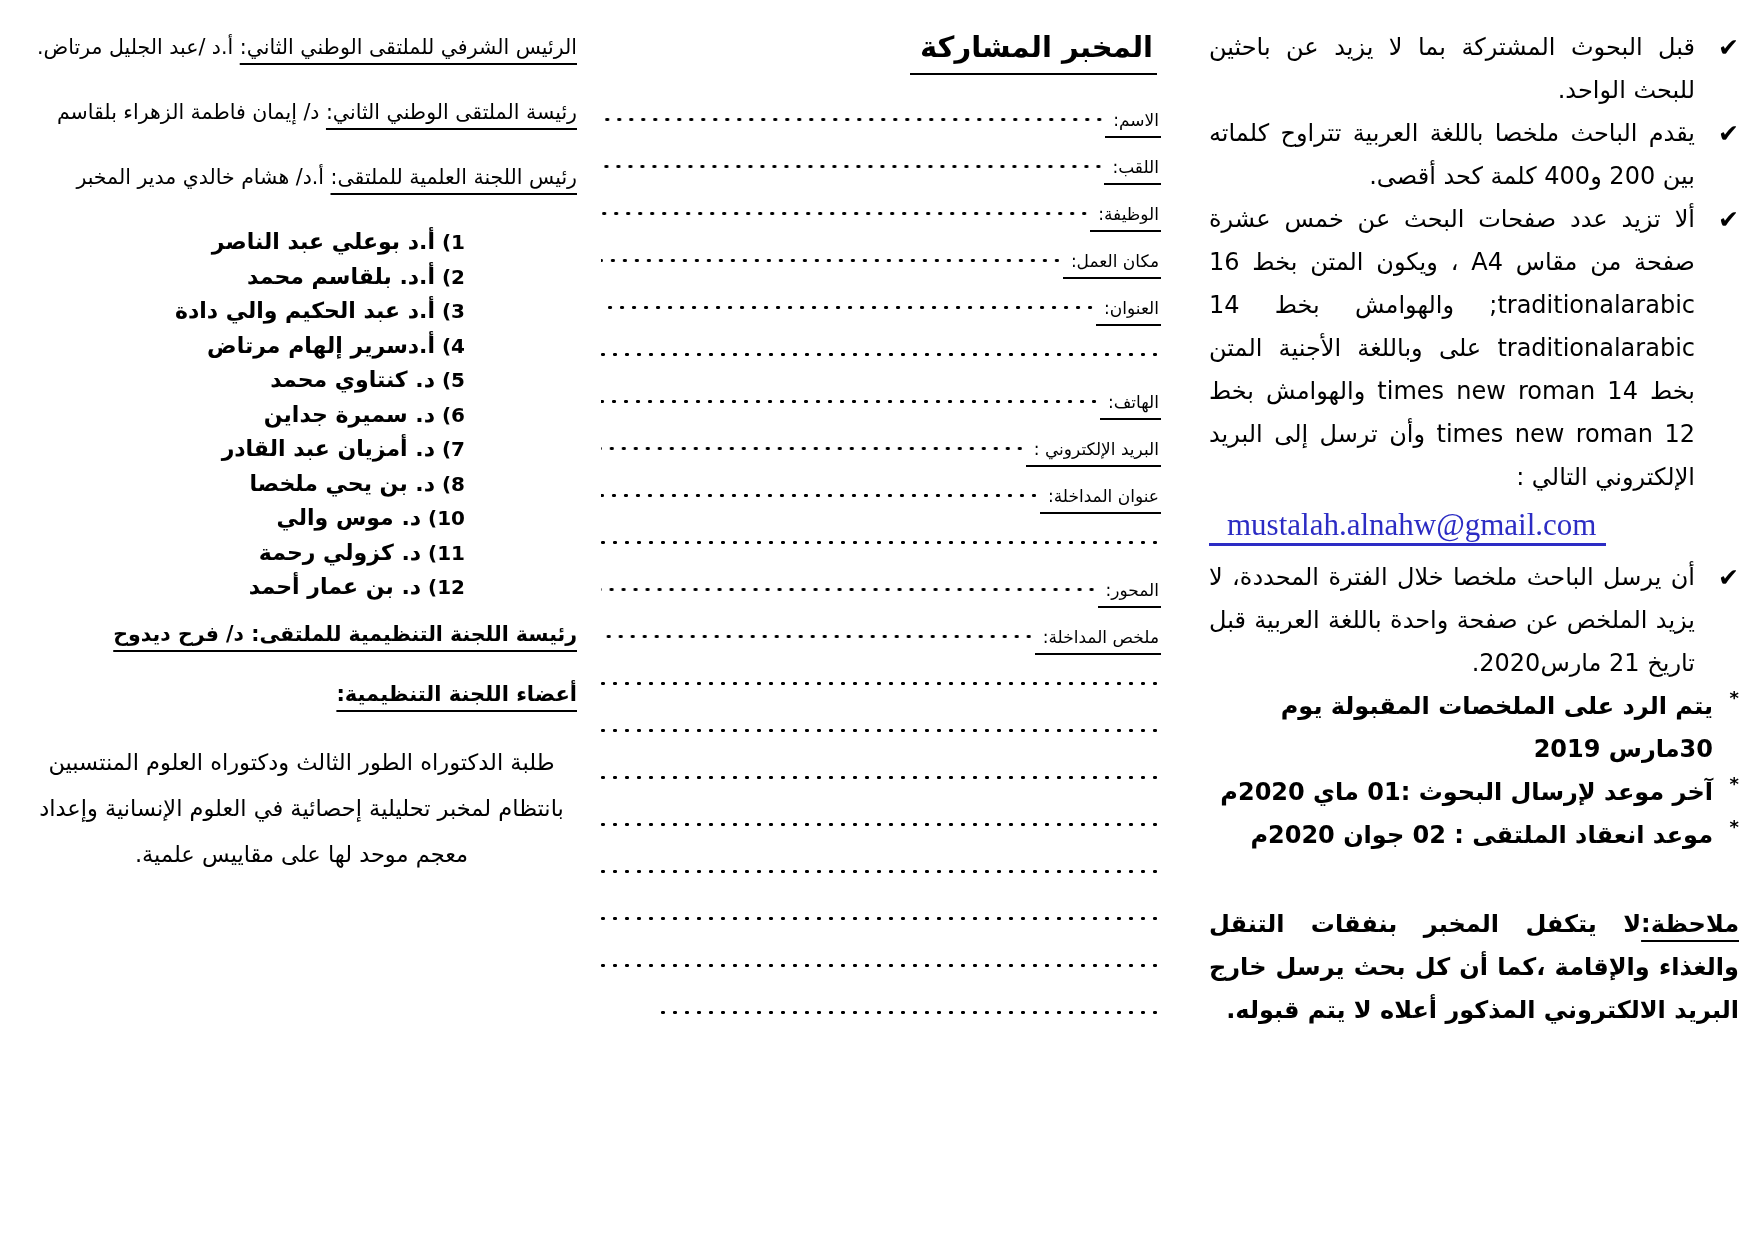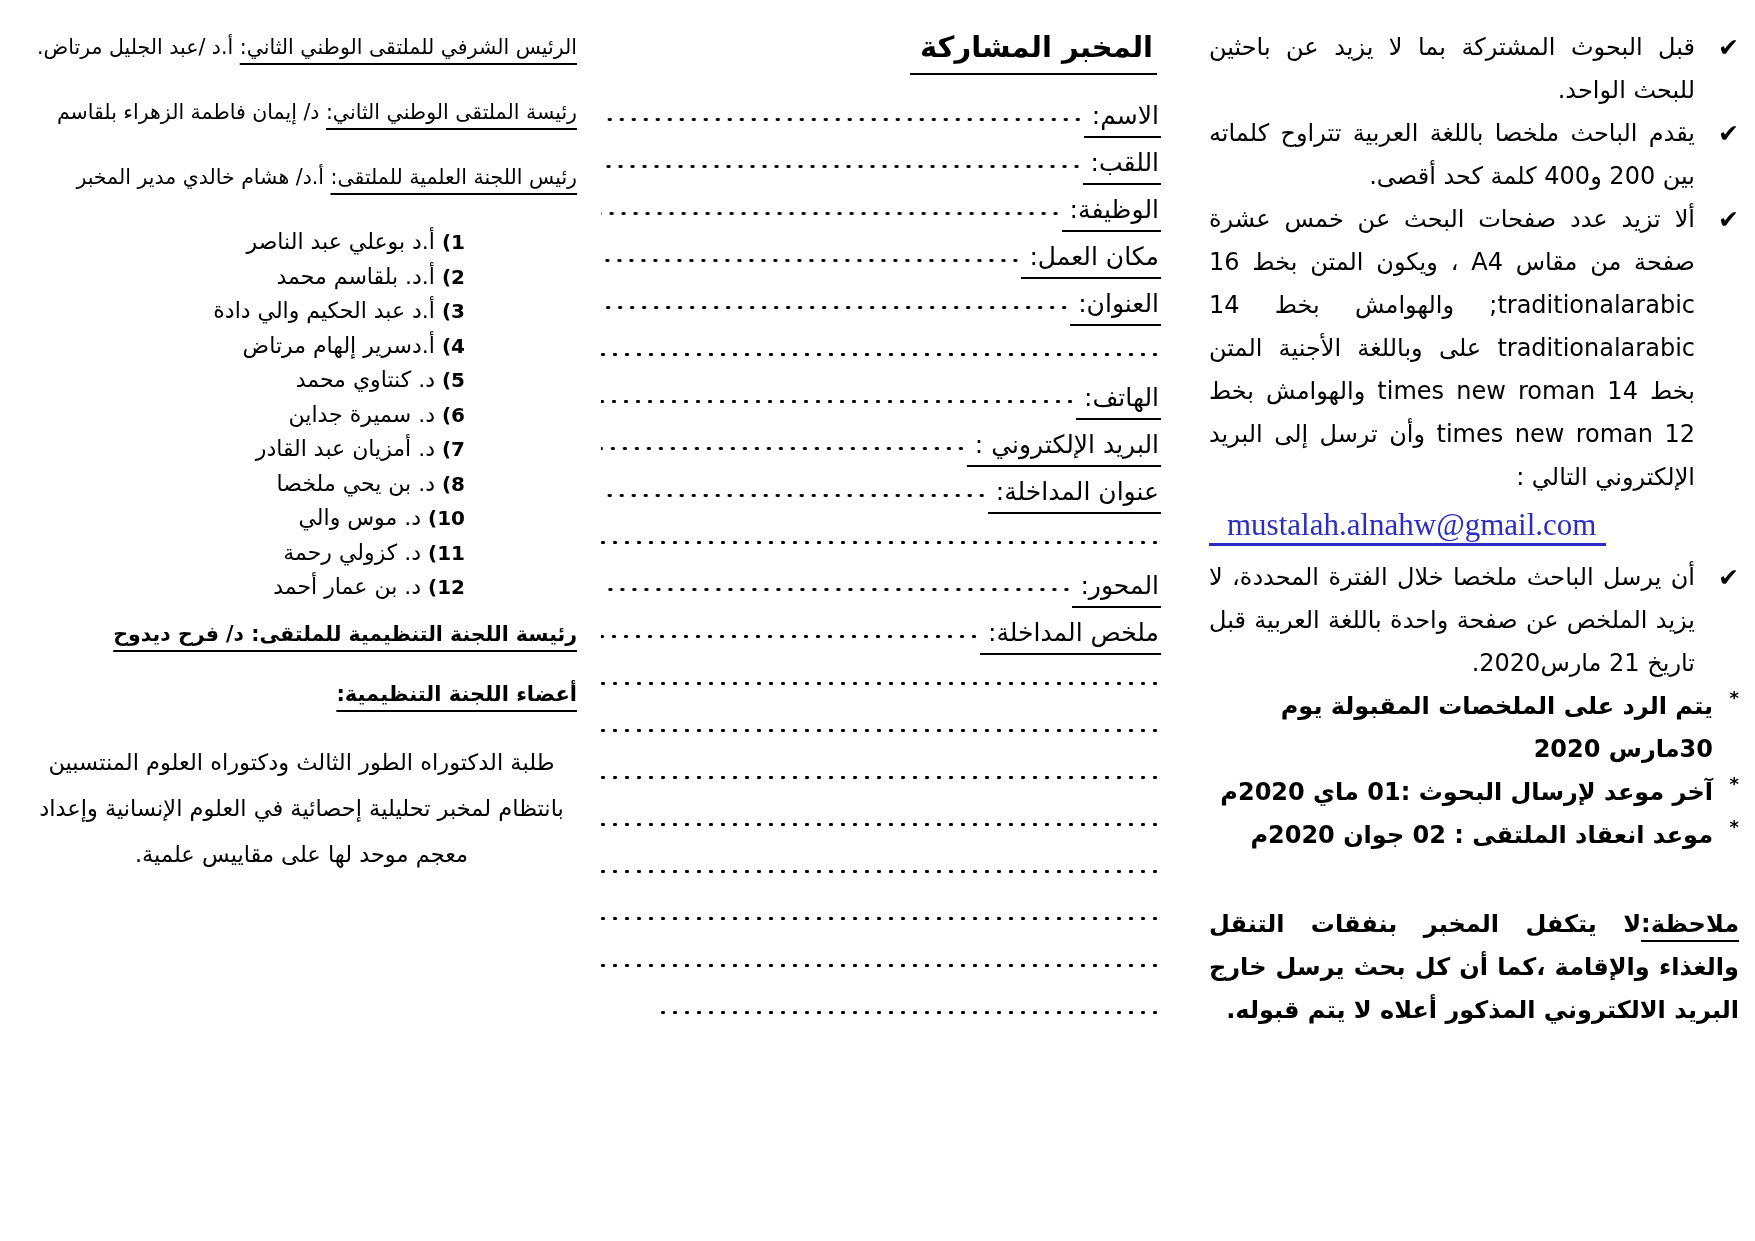--- a/index.html
+++ b/index.html
@@ -27,34 +27,34 @@
   .g-note{margin-top:46px;font-weight:bold;font-size:24px;line-height:43px;text-align:justify;}
   .note-label{text-decoration:underline;text-underline-offset:8px;text-decoration-thickness:2px;}
 
   
   .col-form{width:578px;padding:30px 6px 0 12px;}
   .form-title{font-size:29px;font-weight:bold;text-align:right;margin:0 4px 16px 0;}
   .form-title .u-title{display:inline-block;border-bottom:2.5px solid #000;padding:0 4px 9px 10px;}
   .f-row{display:flex;align-items:flex-end;height:47px;}
   .f-row.indent{margin-left:52px;}
   .f-label{
-    font-size:25px;line-height:1.25;white-space:nowrap;
+    font-size:17px;line-height:1.25;white-space:nowrap;
     border-bottom:2px solid #000;padding:0 2px 5px 8px;
   }
   .f-dots{
     flex:1 1 auto;height:13px;margin-bottom:12px;
     background-image:radial-gradient(circle,#000 1.7px,transparent 2px);
     background-size:12px 13px;background-repeat:repeat-x;background-position:right center;
   }
 
   
   .col-committee{flex:1;padding:30px 12px 0 26px;}
   .hdr{font-weight:normal;font-size:20.5px;line-height:34px;margin-bottom:31px;white-space:nowrap;}
   .u{text-decoration:underline;text-underline-offset:9px;text-decoration-thickness:2px;}
-  .members{margin:8px 112px 0 0;}
+  .members{margin:8px 112px 0 0;font-weight:bold;}
   .member{font-size:22px;line-height:33.5px;white-space:nowrap;}
   .member .m-num{font-size:20px;}
   .org-chair{font-weight:bold;font-size:20.5px;line-height:34px;margin-top:12px;white-space:nowrap;}
   .org-title{font-weight:bold;font-size:21px;line-height:34px;margin-top:26px;}
   .org-text{font-size:22.5px;line-height:46px;text-align:center;margin:28px 0 0 0;}
 </style>
 </head>
 <body>
 
 <div class="page">
@@ -73,21 +73,21 @@
           <span class="gmark">✔</span>
           <span class="g-text">ألا تزيد عدد صفحات البحث عن خمس عشرة صفحة من مقاس A4 ، ويكون المتن بخط 16 traditionalarabic; والهوامش بخط 14 traditionalarabic على وباللغة الأجنية المتن بخط 14 times new roman والهوامش بخط times new roman 12 وأن ترسل إلى البريد الإلكتروني التالي :</span>
         </div>
         <div class="g-email-row"><span class="email">mustalah.alnahw@gmail.com</span></div>
         <div class="g-item">
           <span class="gmark">✔</span>
           <span class="g-text">أن يرسل الباحث ملخصا خلال الفترة المحددة، لا يزيد الملخص عن صفحة واحدة باللغة العربية قبل تاريخ 21 مارس2020.</span>
         </div>
         <div class="g-item star-line">
           <span class="gmark">*</span>
-          <span class="g-text">يتم الرد على الملخصات المقبولة يوم 30مارس 2020</span>
+          <span class="g-text">يتم الرد على الملخصات المقبولة يوم 30مارس 2019</span>
         </div>
         <div class="g-item star-line">
           <span class="gmark">*</span>
           <span class="g-text">آخر موعد لإرسال البحوث :01 ماي 2020م</span>
         </div>
         <div class="g-item star-line">
           <span class="gmark">*</span>
           <span class="g-text">موعد انعقاد الملتقى : 02 جوان 2020م</span>
         </div>
         <div class="g-note"><span class="note-label">ملاحظة:</span><span class="g-note-text">لا يتكفل المخبر بنفقات التنقل والغذاء والإقامة ،كما أن كل بحث يرسل خارج البريد الالكتروني المذكور أعلاه لا يتم قبوله.</span></div>

